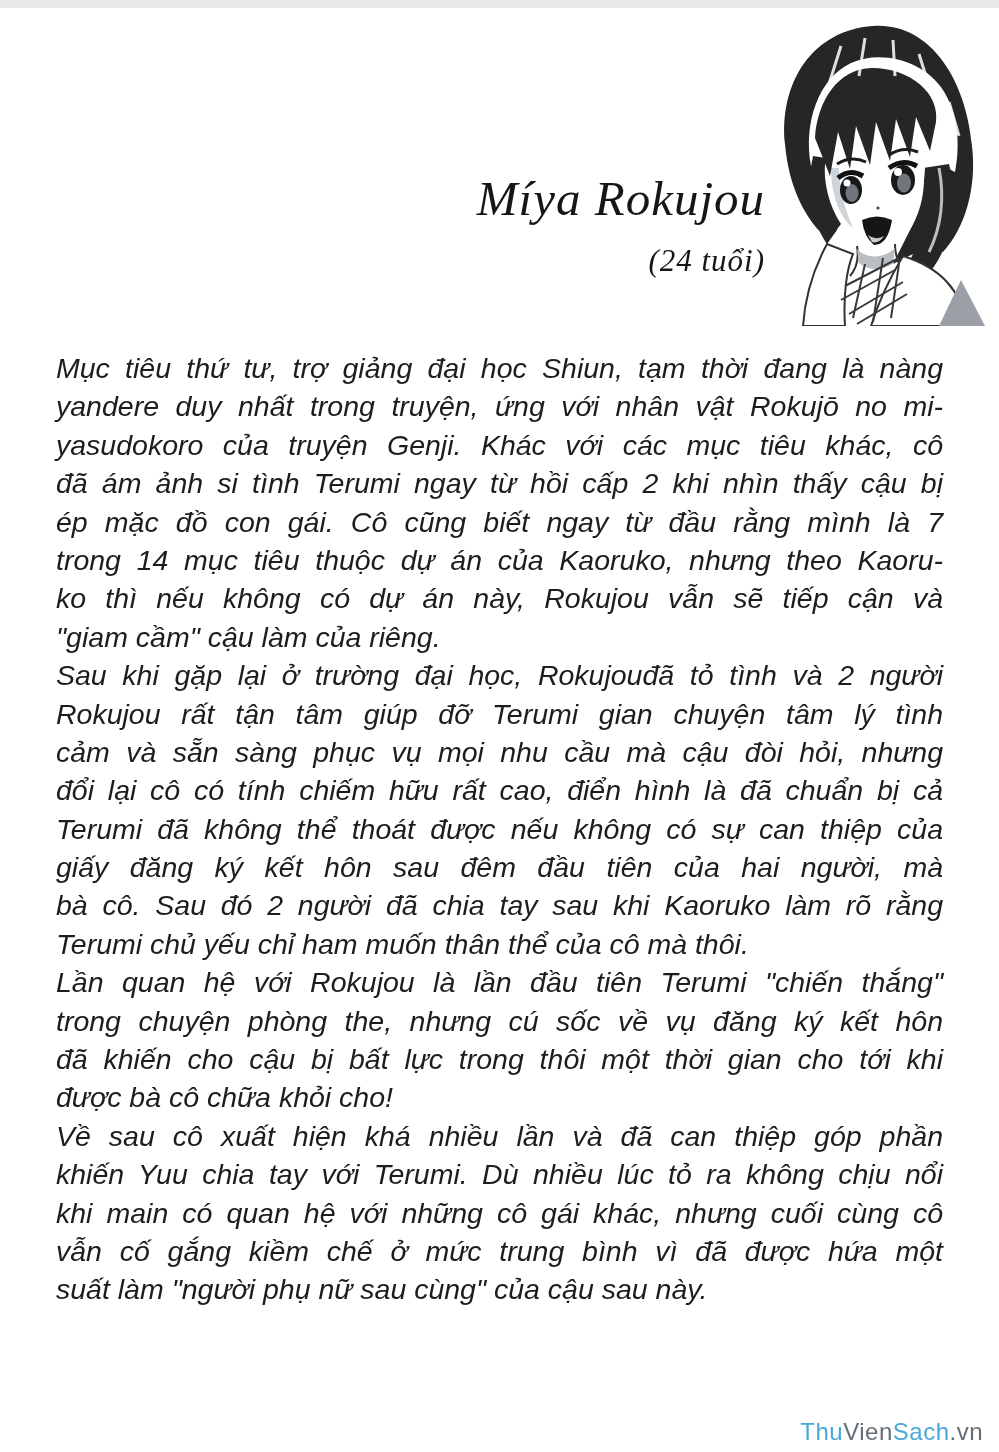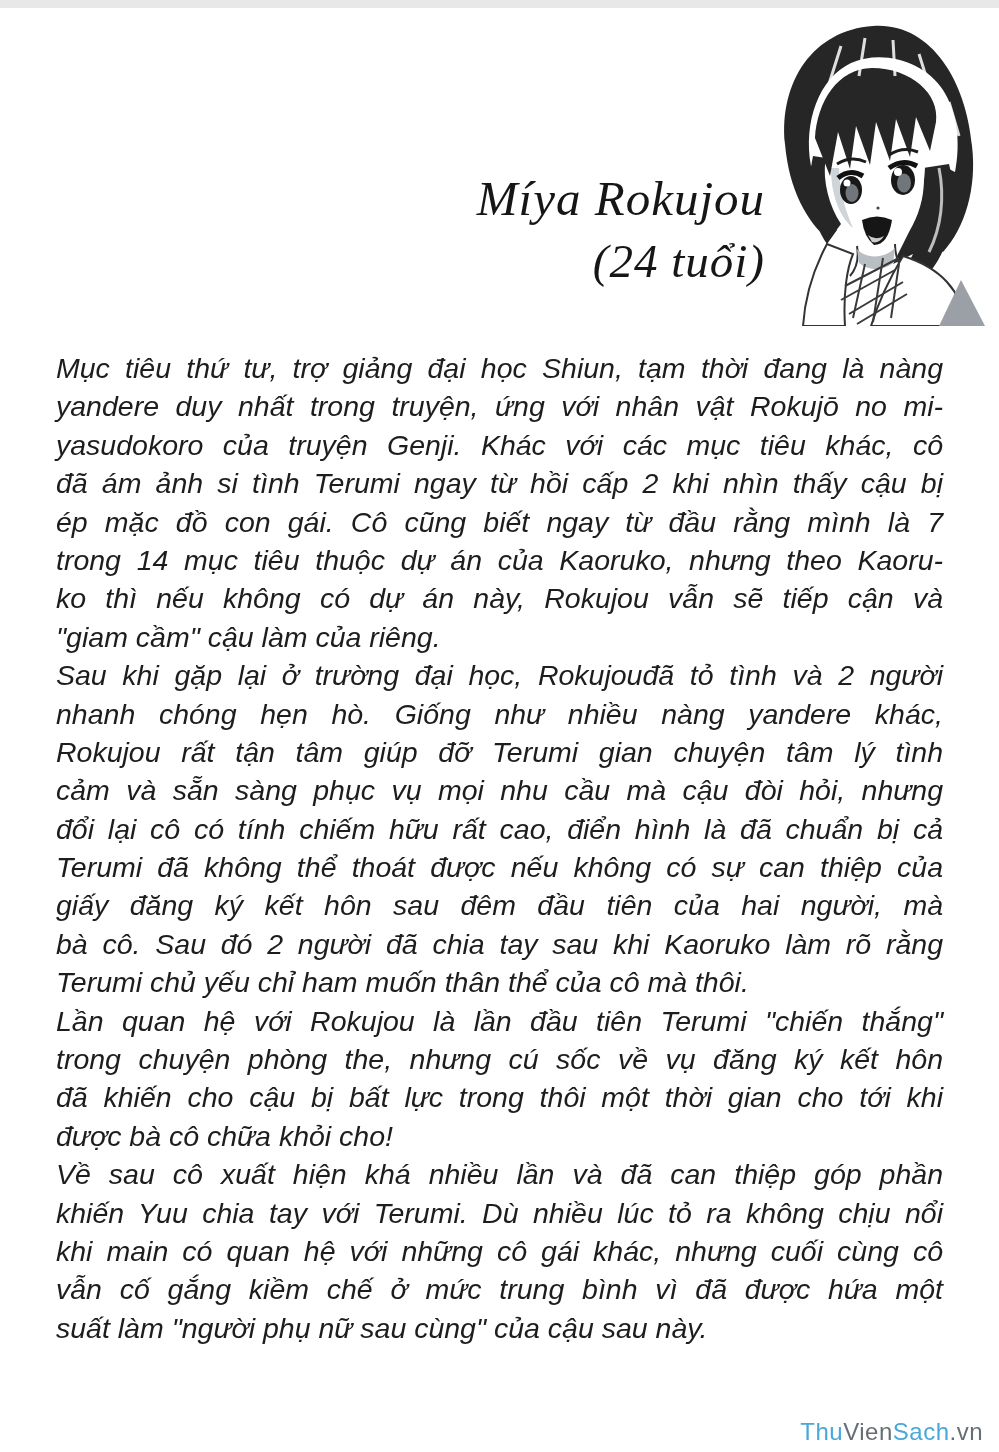--- a/index.html
+++ b/index.html
@@ -26,21 +26,21 @@
     top: 160px;
     right: 234px;
     text-align: right;
     font-family: "Liberation Serif", serif;
     font-style: italic;
     color: #161616;
     line-height: 62px;
     white-space: nowrap;
   }
   .title-line1 { font-size: 49px; letter-spacing: 1px; }
-  .title-line2 { font-size: 47px; letter-spacing: 1px; }
+  .title-line2 { font-size: 31px; letter-spacing: 1px; }
   .body-text {
     position: absolute;
     left: 56px;
     top: 341px;
     width: 887px;
     font-family: "Liberation Sans", sans-serif;
     font-style: italic;
     font-size: 28.5px;
     line-height: 38.4px;
     color: #1d1d1d;
@@ -132,21 +132,20 @@
         <div class="line">yandere duy nhất trong truyện, ứng với nhân vật Rokujō no mi-</div>
         <div class="line">yasudokoro của truyện Genji. Khác với các mục tiêu khác, cô</div>
         <div class="line">đã ám ảnh si tình Terumi ngay từ hồi cấp 2 khi nhìn thấy cậu bị</div>
         <div class="line">ép mặc đồ con gái. Cô cũng biết ngay từ đầu rằng mình là 7</div>
         <div class="line">trong 14 mục tiêu thuộc dự án của Kaoruko, nhưng theo Kaoru-</div>
         <div class="line">ko thì nếu không có dự án này, Rokujou vẫn sẽ tiếp cận và</div>
         <div class="line last">"giam cầm" cậu làm của riêng.</div>
       </div>
       <div class="paragraph">
         <div class="line">Sau khi gặp lại ở trường đại học, Rokujouđã tỏ tình và 2 người</div>
-        <div class="line">nhanh chóng hẹn hò. Giống như nhiều nàng yandere khác,</div>
         <div class="line">Rokujou rất tận tâm giúp đỡ Terumi gian chuyện tâm lý tình</div>
         <div class="line">cảm và sẵn sàng phục vụ mọi nhu cầu mà cậu đòi hỏi, nhưng</div>
         <div class="line">đổi lại cô có tính chiếm hữu rất cao, điển hình là đã chuẩn bị cả</div>
         <div class="line">Terumi đã không thể thoát được nếu không có sự can thiệp của</div>
         <div class="line">giấy đăng ký kết hôn sau đêm đầu tiên của hai người, mà</div>
         <div class="line">bà cô. Sau đó 2 người đã chia tay sau khi Kaoruko làm rõ rằng</div>
         <div class="line last">Terumi chủ yếu chỉ ham muốn thân thể của cô mà thôi.</div>
       </div>
       <div class="paragraph">
         <div class="line">Lần quan hệ với Rokujou là lần đầu tiên Terumi "chiến thắng"</div>

